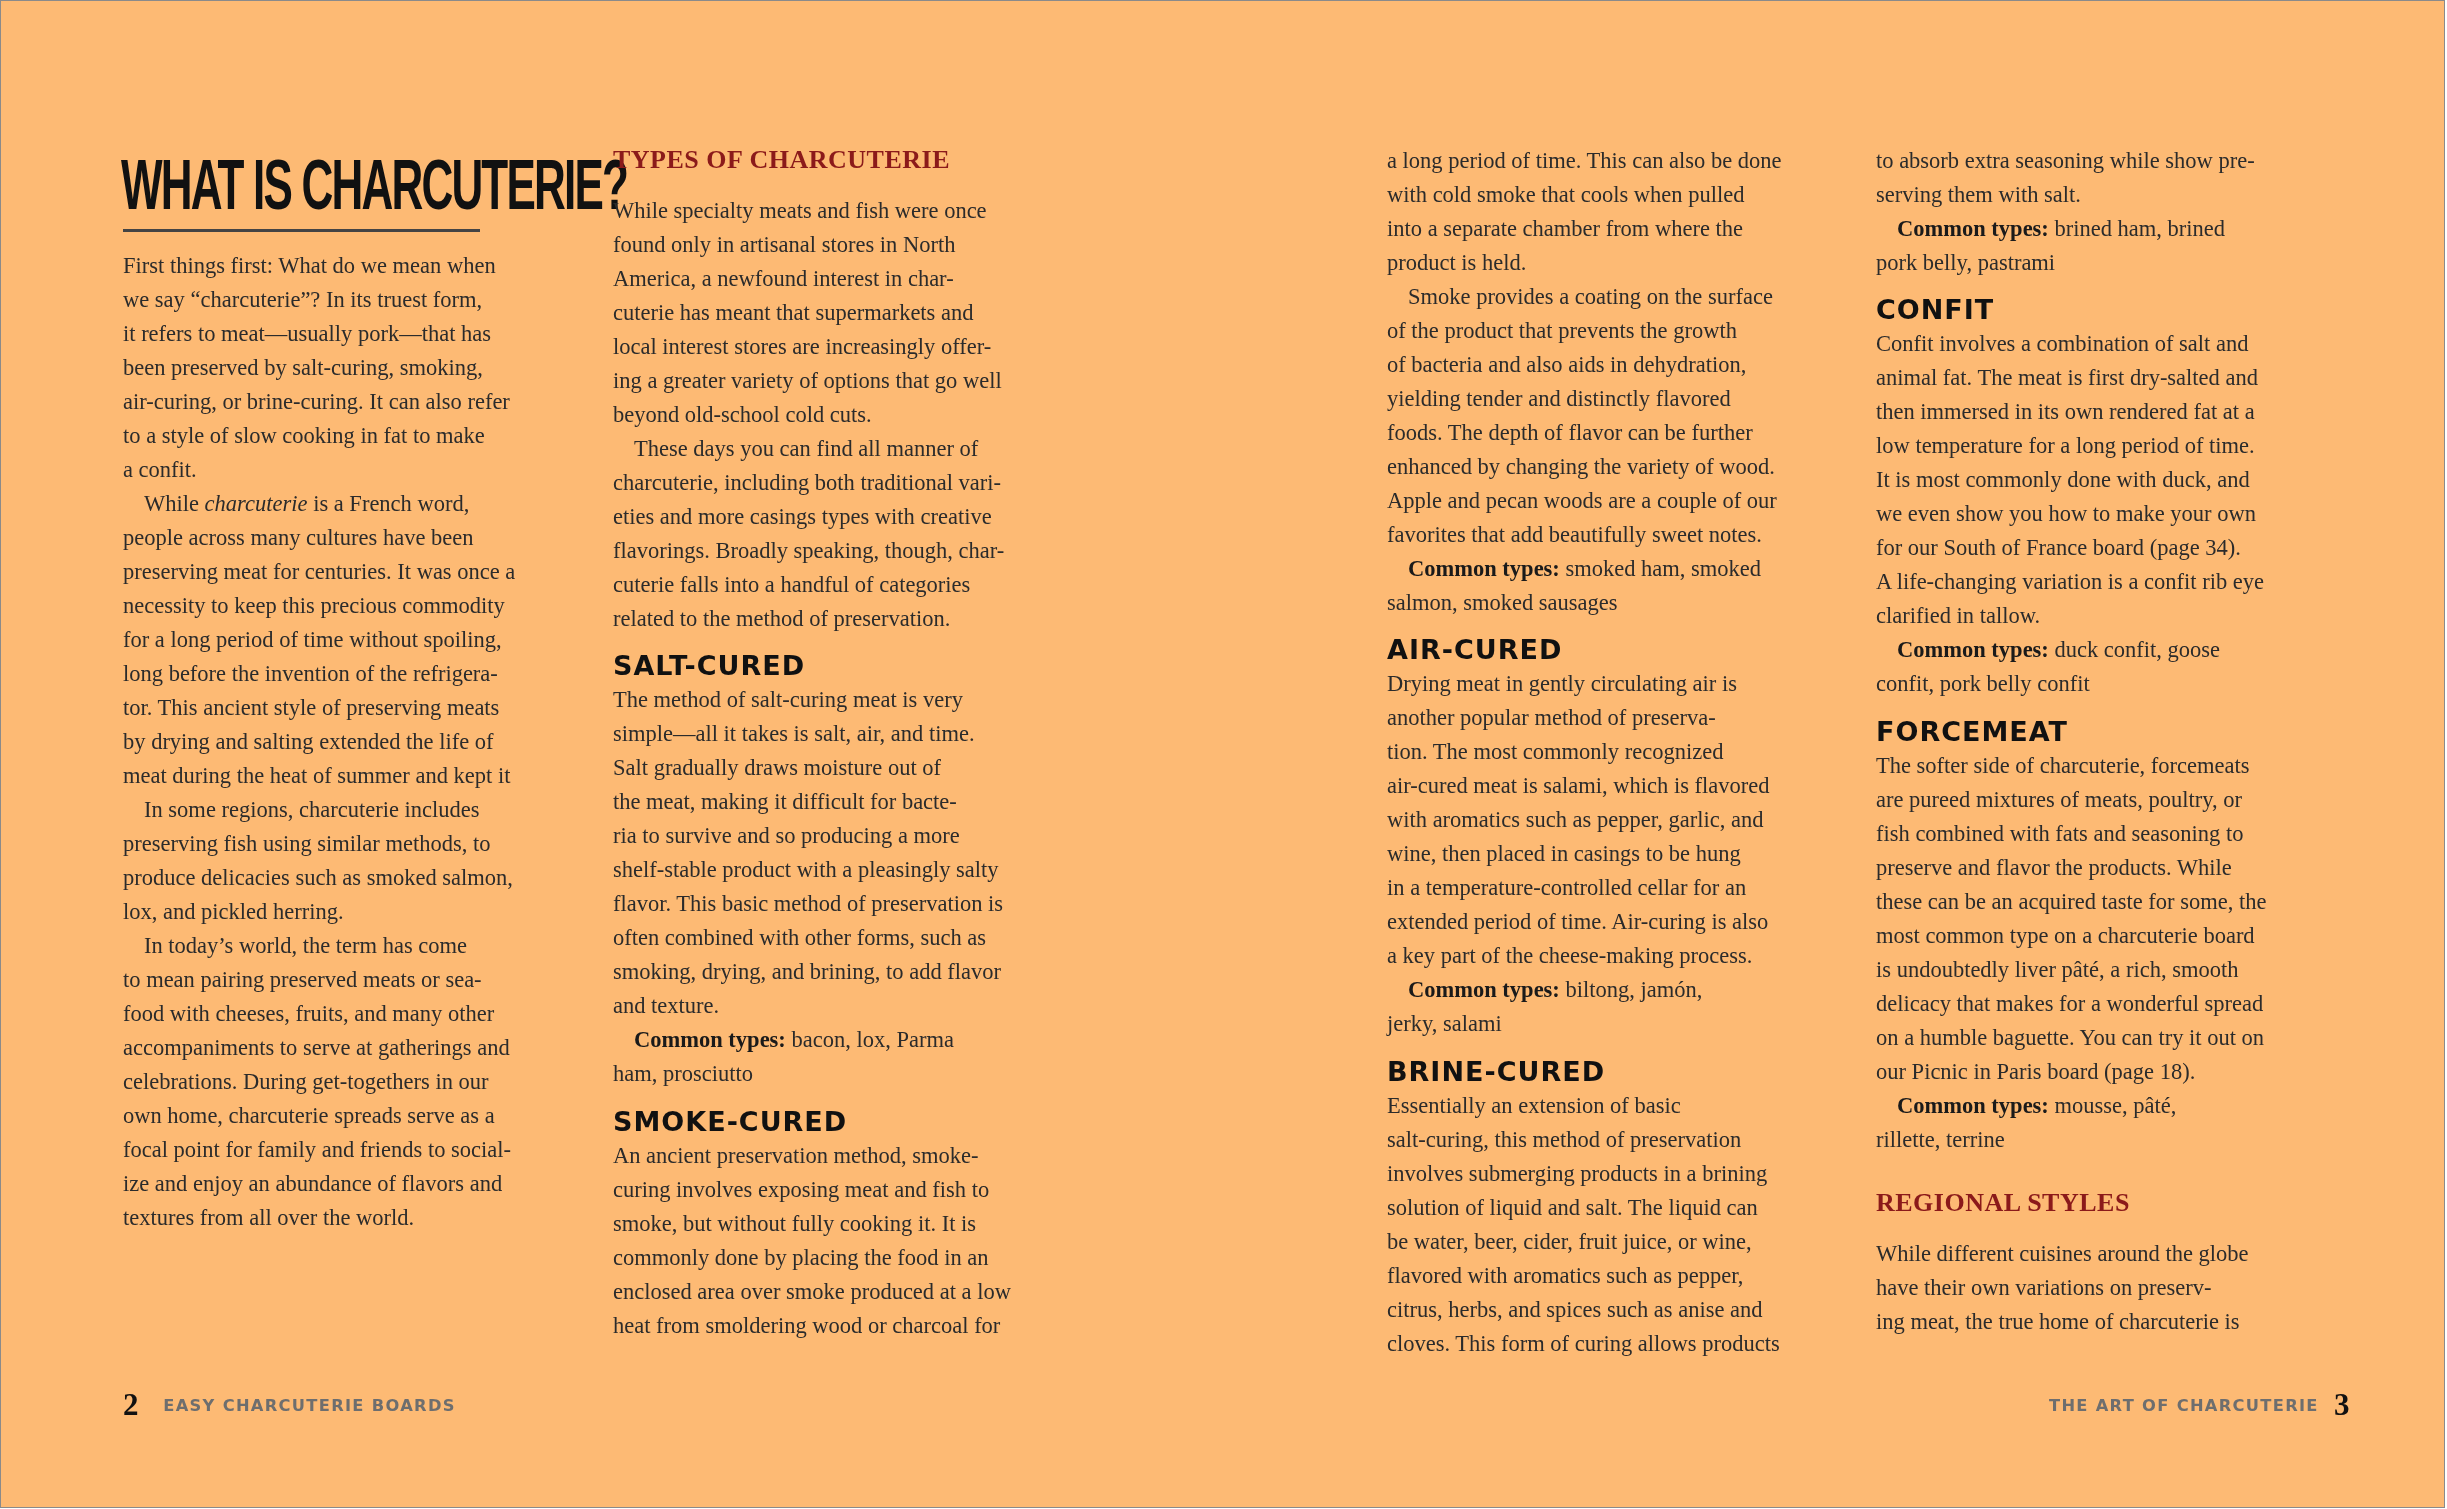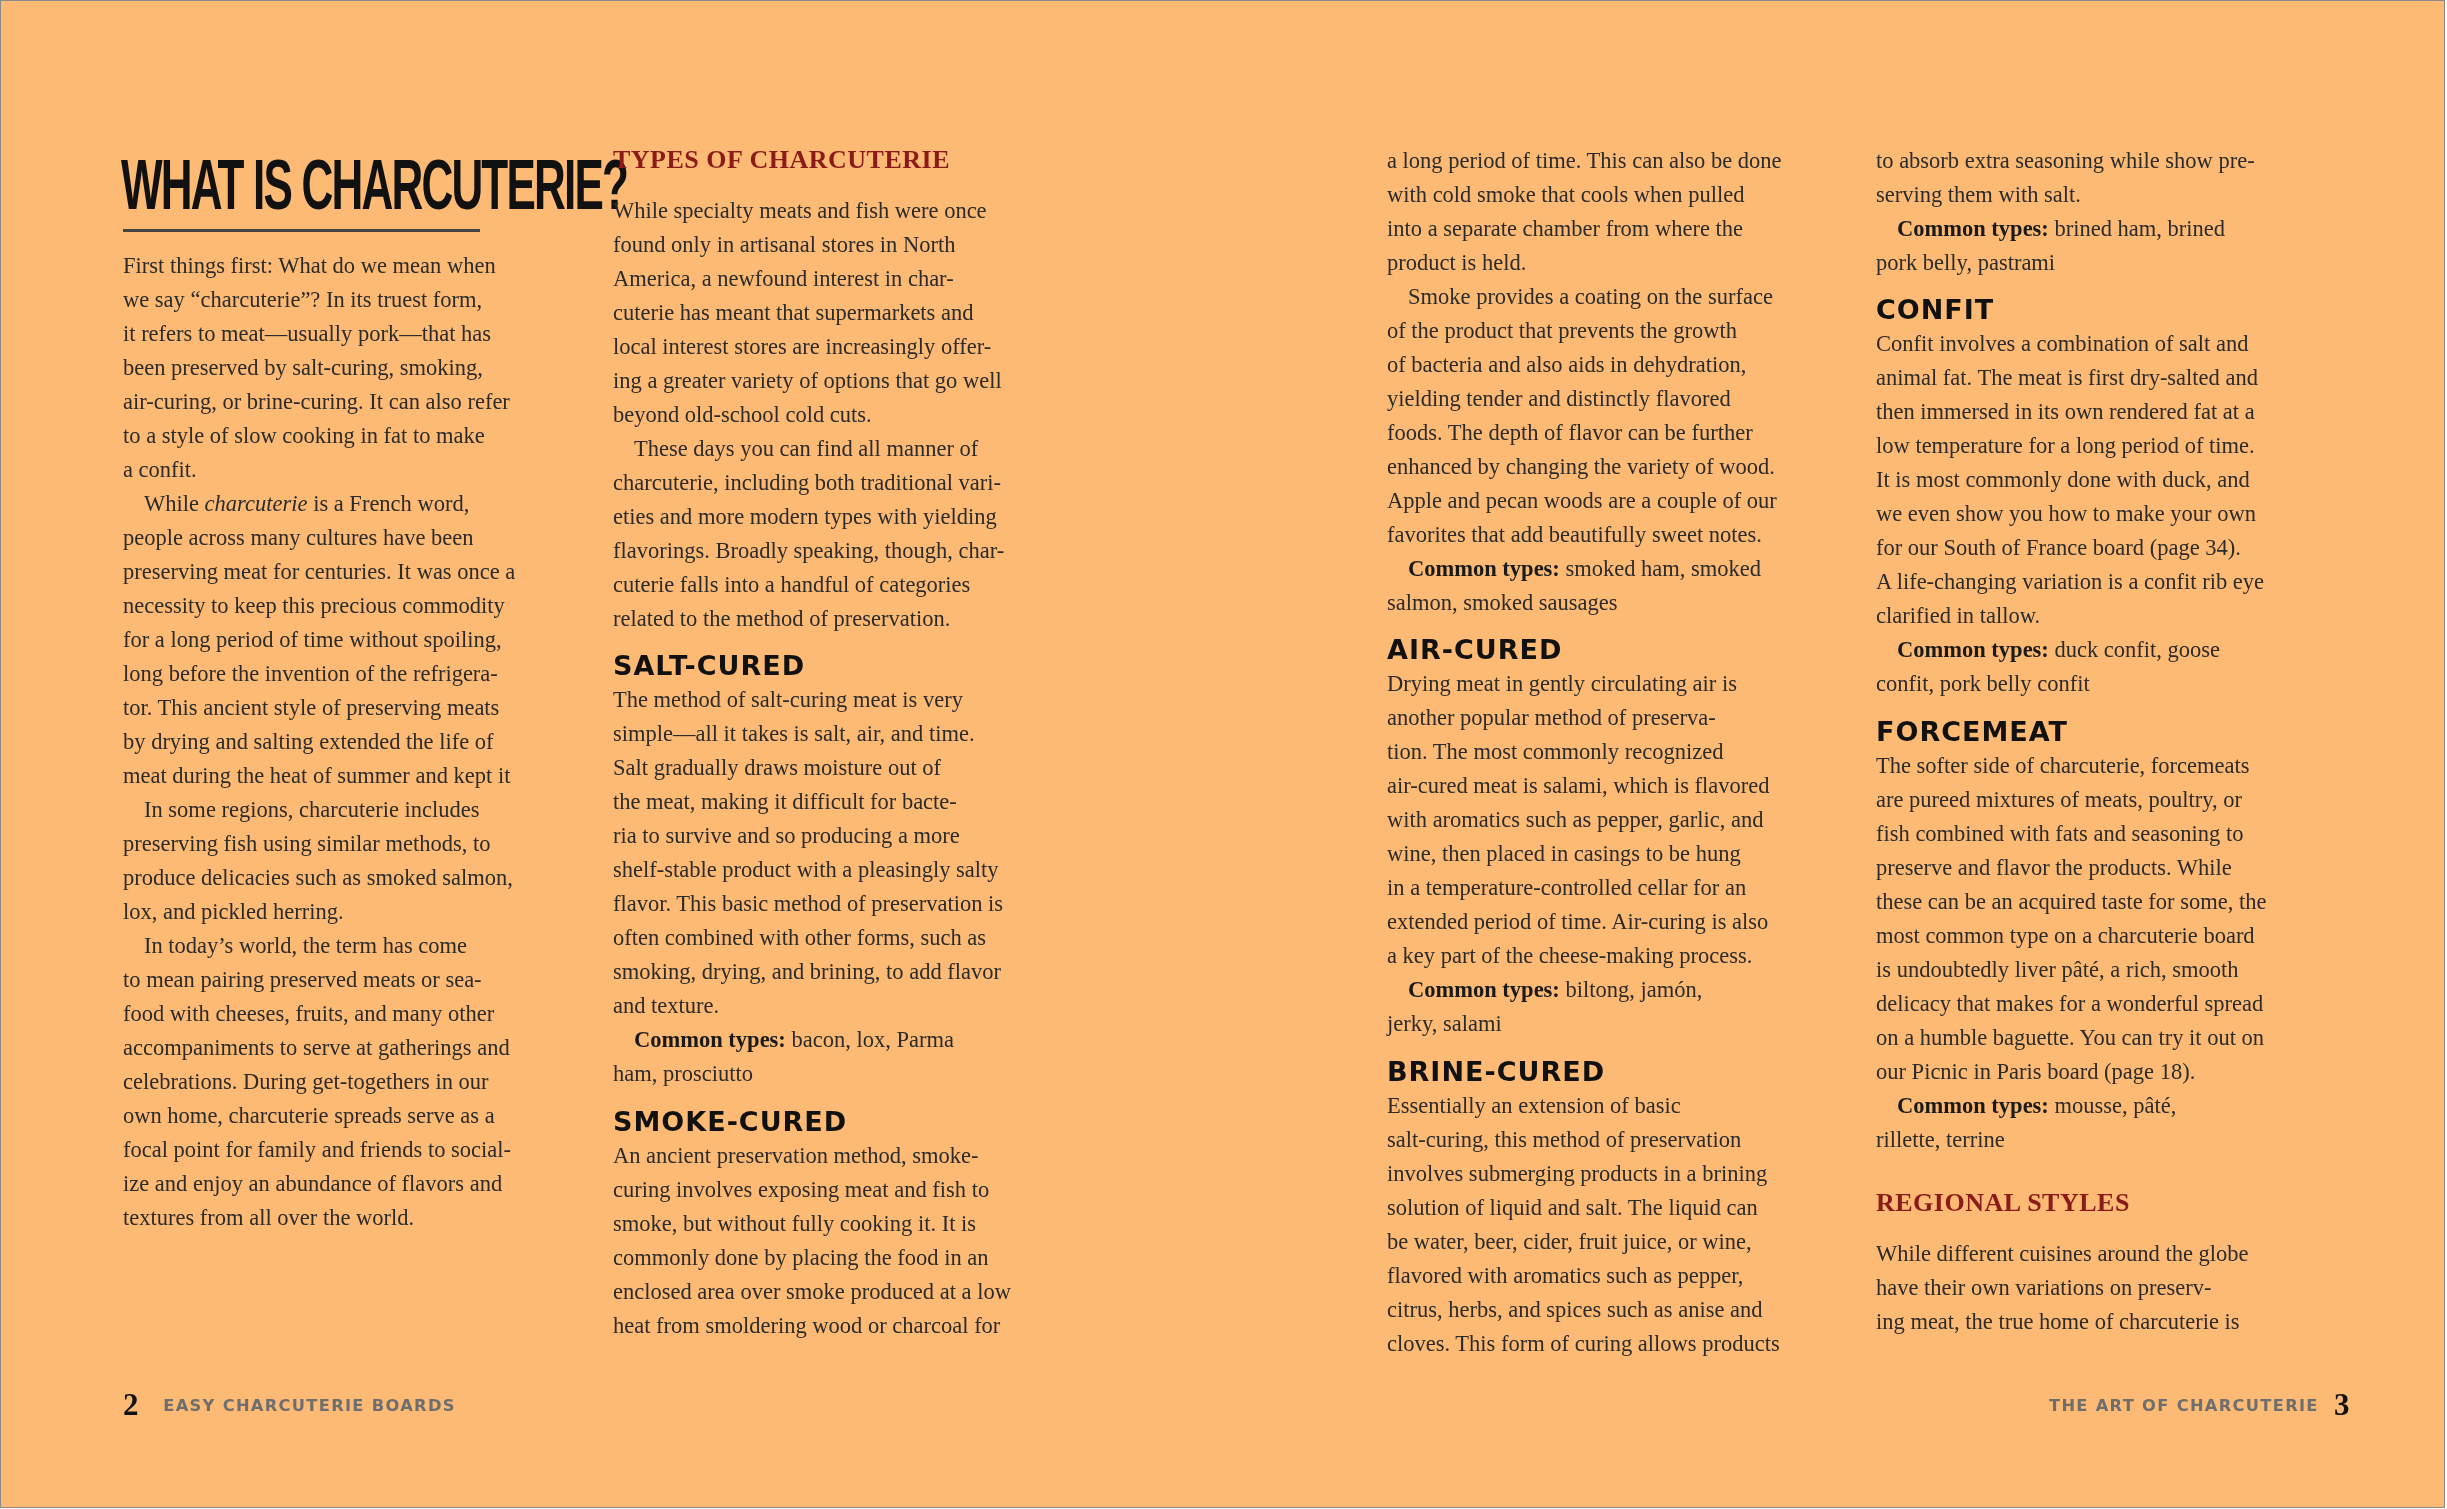--- a/index.html
+++ b/index.html
@@ -75,21 +75,21 @@
         <span class="line">found only in artisanal stores in North</span>
         <span class="line">America, a newfound interest in char-</span>
         <span class="line">cuterie has meant that supermarkets and</span>
         <span class="line">local interest stores are increasingly offer-</span>
         <span class="line">ing a greater variety of options that go well</span>
         <span class="line">beyond old-school cold cuts.</span>
       </div>
     <div>
         <span class="line indent">These days you can find all manner of</span>
         <span class="line">charcuterie, including both traditional vari-</span>
-        <span class="line">eties and more modern types with yielding</span>
+        <span class="line">eties and more casings types with creative</span>
         <span class="line">flavorings. Broadly speaking, though, char-</span>
         <span class="line">cuterie falls into a handful of categories</span>
         <span class="line">related to the method of preservation.</span>
       </div>
     <span class="gap-s"></span>
     <span class="sub-head">SALT-CURED</span>
     <div>
         <span class="line">The method of salt-curing meat is very</span>
         <span class="line">simple—all it takes is salt, air, and time.</span>
         <span class="line">Salt gradually draws moisture out of</span>

